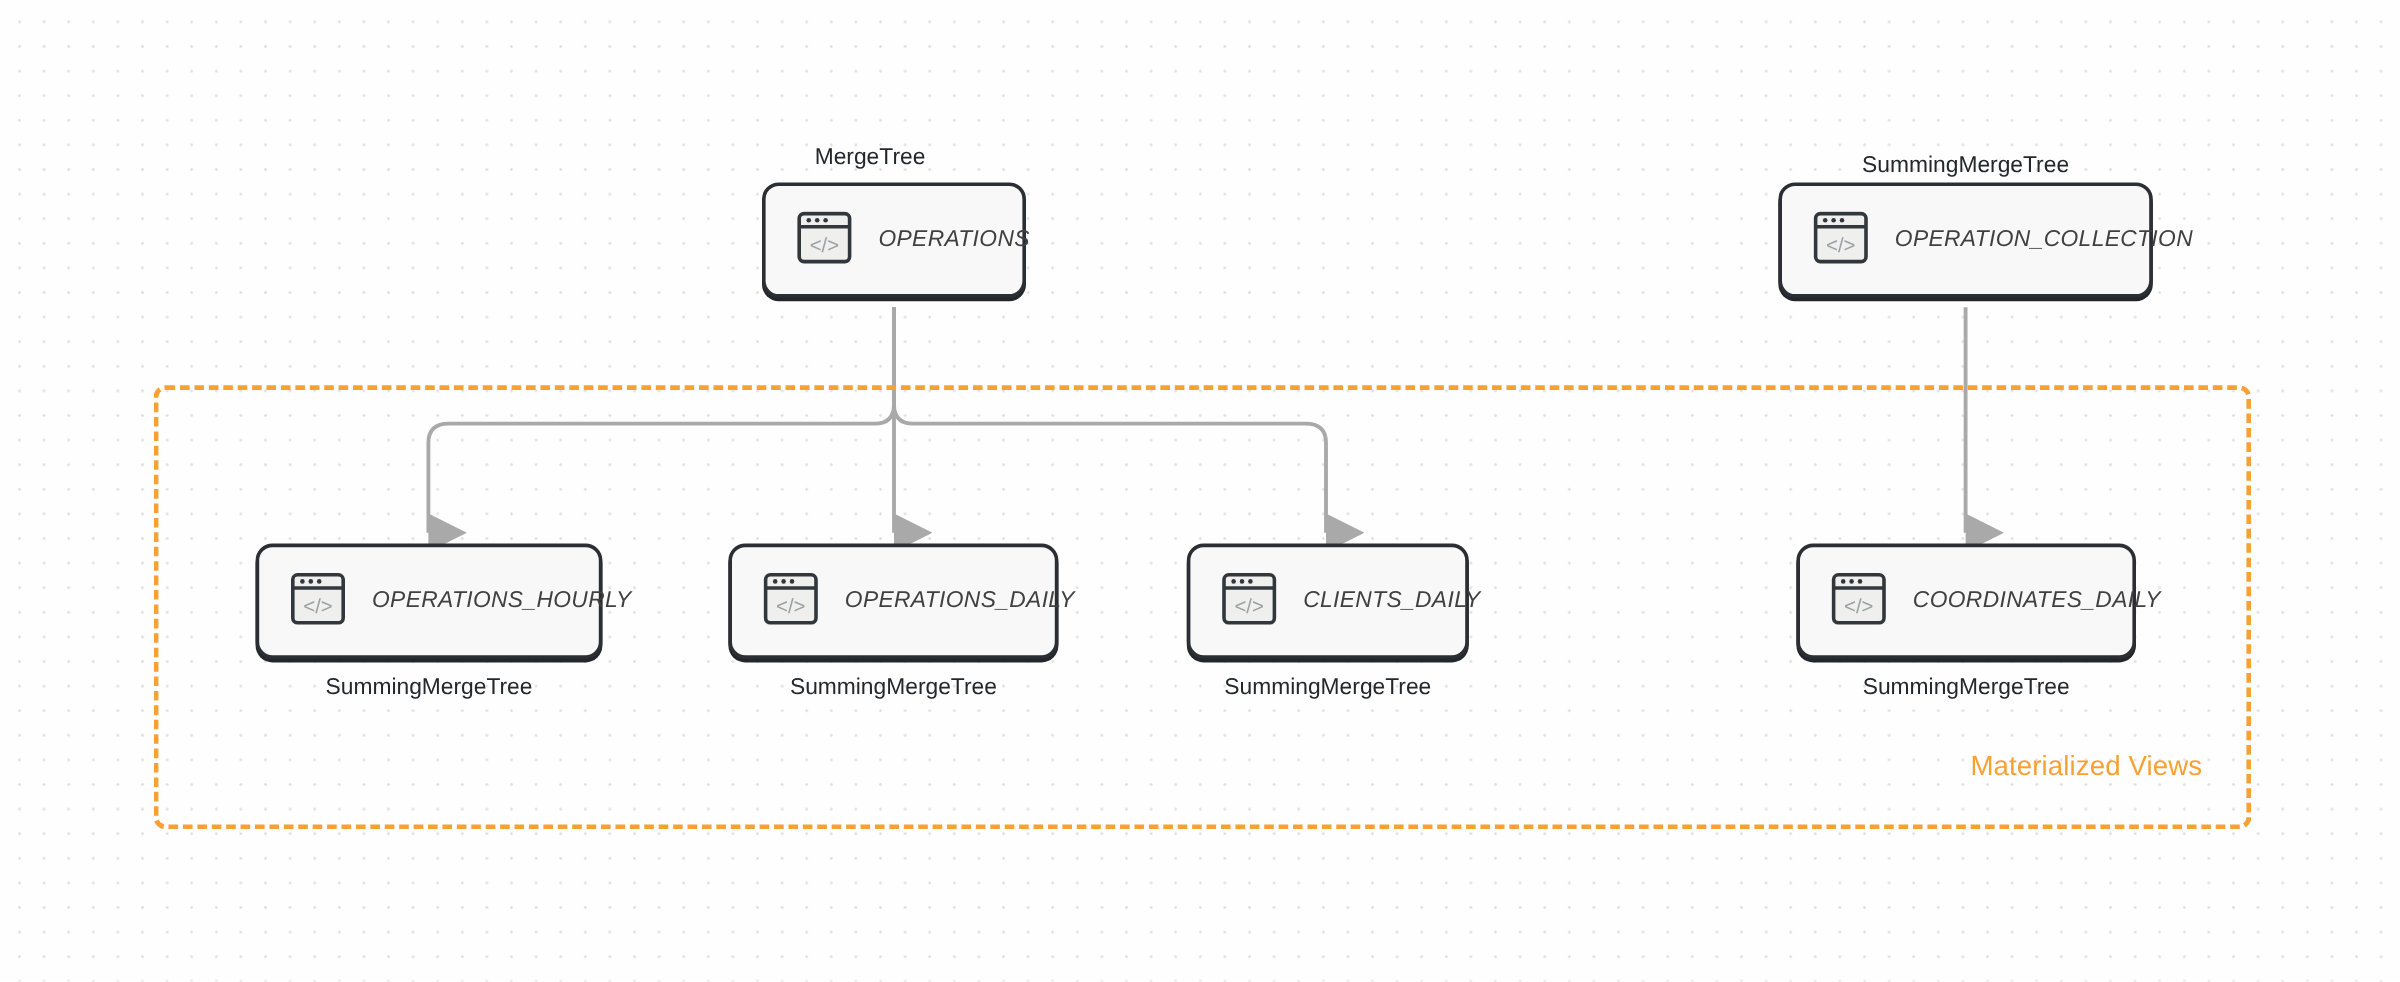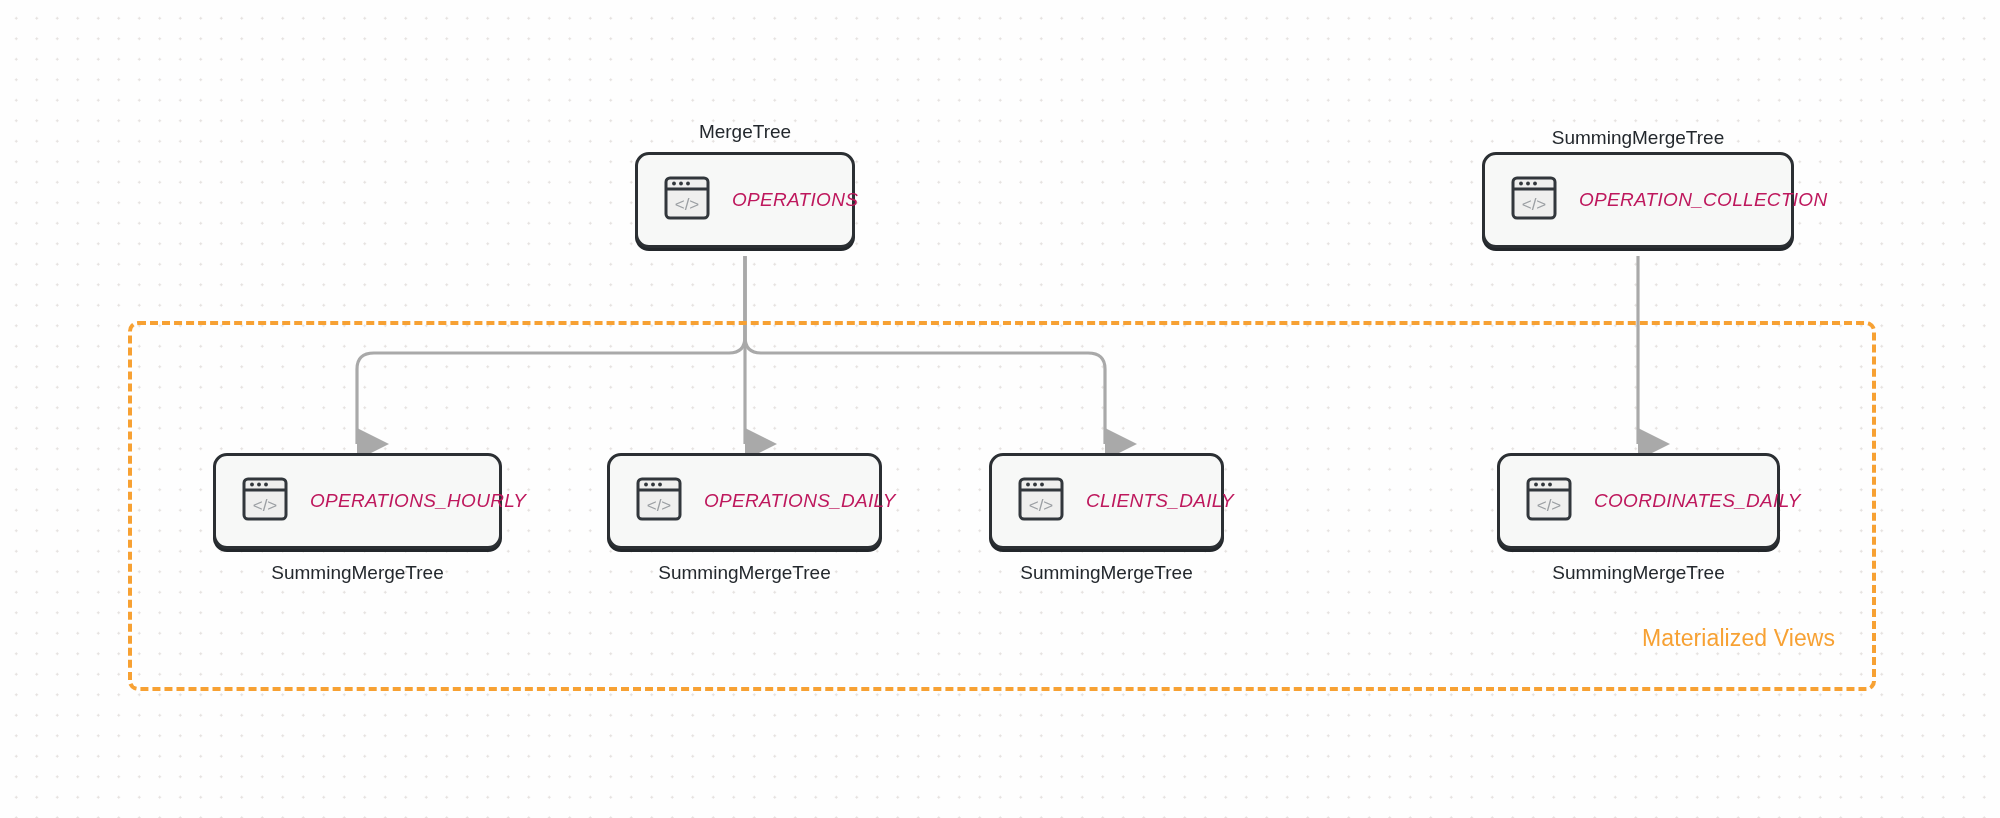--- a/index.html
+++ b/index.html
@@ -58,21 +58,21 @@
   }
   .node .icon {
     margin-left: 26px;
     flex: 0 0 auto;
     display: block;
   }
   .node .node-label {
     margin-left: 22px;
     font-size: 19px;
     font-style: italic;
-    color: #be185d;
+    color: #404040;
     white-space: nowrap;
     letter-spacing: .3px;
   }
 
   
   .engine-caption {
     position: absolute;
     font-size: 19px;
     color: #23282d;
     white-space: nowrap;
@@ -96,21 +96,21 @@
     <path d="M 745 256 L 745 337 Q 745 353 729 353 L 374 353 Q 357 353 357 369 L 357 444" fill="none" stroke="#a9a9a9" stroke-width="3.2" marker-end="url(#arrow)"></path>
 
     <path d="M 745 256 L 745 337 Q 745 353 761 353 L 1088 353 Q 1105 353 1105 369 L 1105 444" fill="none" stroke="#a9a9a9" stroke-width="3.2" marker-end="url(#arrow)"></path>
 
     <path d="M 1638 256 L 1638 444" fill="none" stroke="#a9a9a9" stroke-width="3.2" marker-end="url(#arrow)"></path>
   </svg>
 
   <div class="mv-group" style="left:128px; top:321px; width:1748px; height:370px;"></div>
   <div class="mv-label" style="left:1642px; top:625px;">Materialized Views</div>
 
-  <div class="engine-caption" style="left:645px; top:121px; width:200px;">MergeTree</div>
+  <div class="engine-caption" style="left:625px; top:121px; width:200px;">MergeTree</div>
 
   <div class="engine-caption" style="left:1468px; top:127px; width:340px;">SummingMergeTree</div>
 
   <div class="node" style="left:635px; top:152px; width:220px; height:96px;">
     <span class="icon">
       <svg width="46" height="44" viewBox="0 0 46 44" xmlns="http://www.w3.org/2000/svg">
         <rect x="2" y="2" width="42" height="40" rx="4" ry="4" fill="#efefee" stroke="#32373c" stroke-width="3"></rect>
         <path d="M 2 13 L 44 13" stroke="#32373c" stroke-width="3"></path>
         <circle cx="10" cy="7.5" r="1.9" fill="#32373c"></circle>
         <circle cx="17" cy="7.5" r="1.9" fill="#32373c"></circle>

